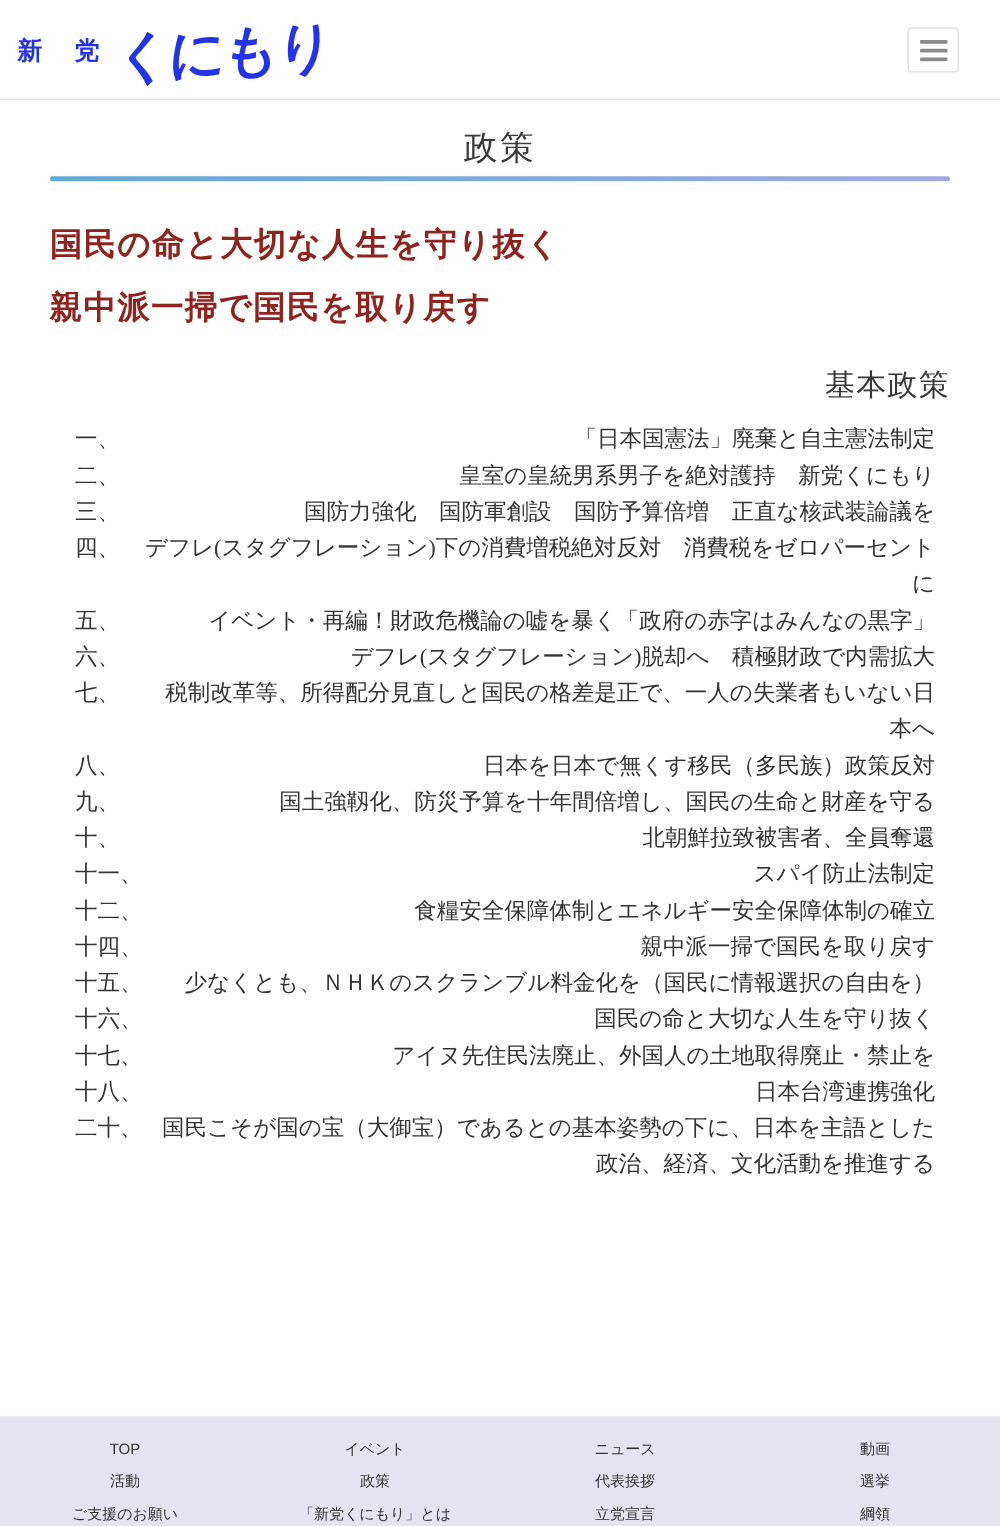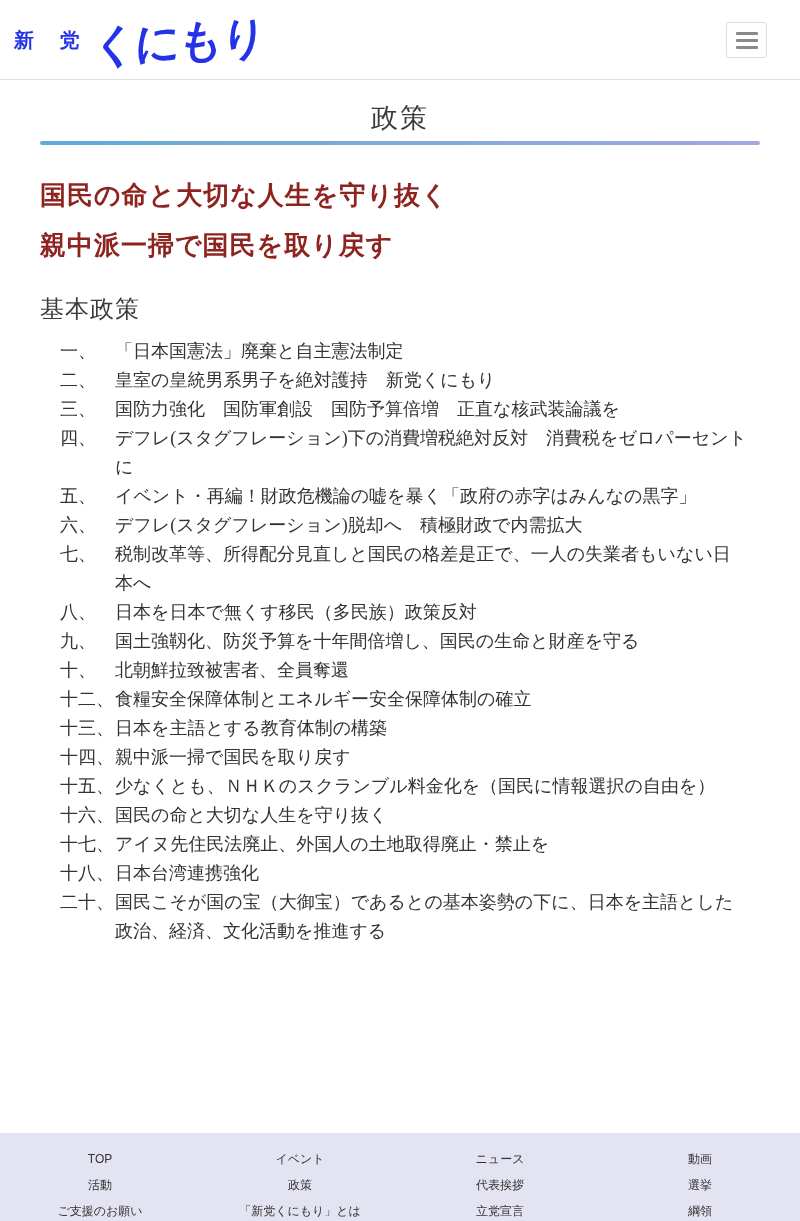--- a/index.html
+++ b/index.html
@@ -59,31 +59,31 @@
   }
   
   .slogans{margin:36px 40px 0;}
   .slogan{
     font-size:26px;line-height:30px;color:var(--heading-red);
     font-weight:700;letter-spacing:1px;margin-bottom:20px;
   }
   
   .section-heading{
     margin:33px 40px 0;font-size:24px;line-height:30px;
-    font-weight:400;color:#3a3a3a;letter-spacing:1px;
+    font-weight:400;color:#3a3a3a;letter-spacing:1px;text-align:right;
   }
   
   .policy-list{
     list-style:none;margin-top:13px;
     padding:0 52px 0 60px;
     font-size:18px;line-height:29px;
   }
   .policy-item{display:flex;align-items:flex-start;}
   .policy-num{flex:0 0 55px;white-space:nowrap;}
-  .policy-body{flex:1;min-width:0;}
+  .policy-body{flex:1;min-width:0;text-align:right;}
   
   .site-footer{
     position:absolute;left:0;right:0;top:1133px;bottom:0;
     background:var(--footer-bg);
     padding-top:13px;
   }
   .footer-nav{
     display:grid;grid-template-columns:repeat(4,1fr);
   }
   .footer-col{display:flex;flex-direction:column;}
@@ -183,34 +183,34 @@
     </div>
   </li>
 
   <li class="policy-item">
     <span class="policy-num">十、</span>
     <div class="policy-body">
       <div>北朝鮮拉致被害者、全員奪還</div>
     </div>
   </li>
 
+  <li class="policy-item">
+    <span class="policy-num">十一、</span>
+    <div class="policy-body">
+      <div>スパイ防止法制定</div>
+    </div>
+  </li>
 
   <li class="policy-item">
     <span class="policy-num">十二、</span>
     <div class="policy-body">
       <div>食糧安全保障体制とエネルギー安全保障体制の確立</div>
     </div>
   </li>
 
-  <li class="policy-item">
-    <span class="policy-num">十三、</span>
-    <div class="policy-body">
-      <div>日本を主語とする教育体制の構築</div>
-    </div>
-  </li>
 
   <li class="policy-item">
     <span class="policy-num">十四、</span>
     <div class="policy-body">
       <div>親中派一掃で国民を取り戻す</div>
     </div>
   </li>
 
   <li class="policy-item">
     <span class="policy-num">十五、</span>

